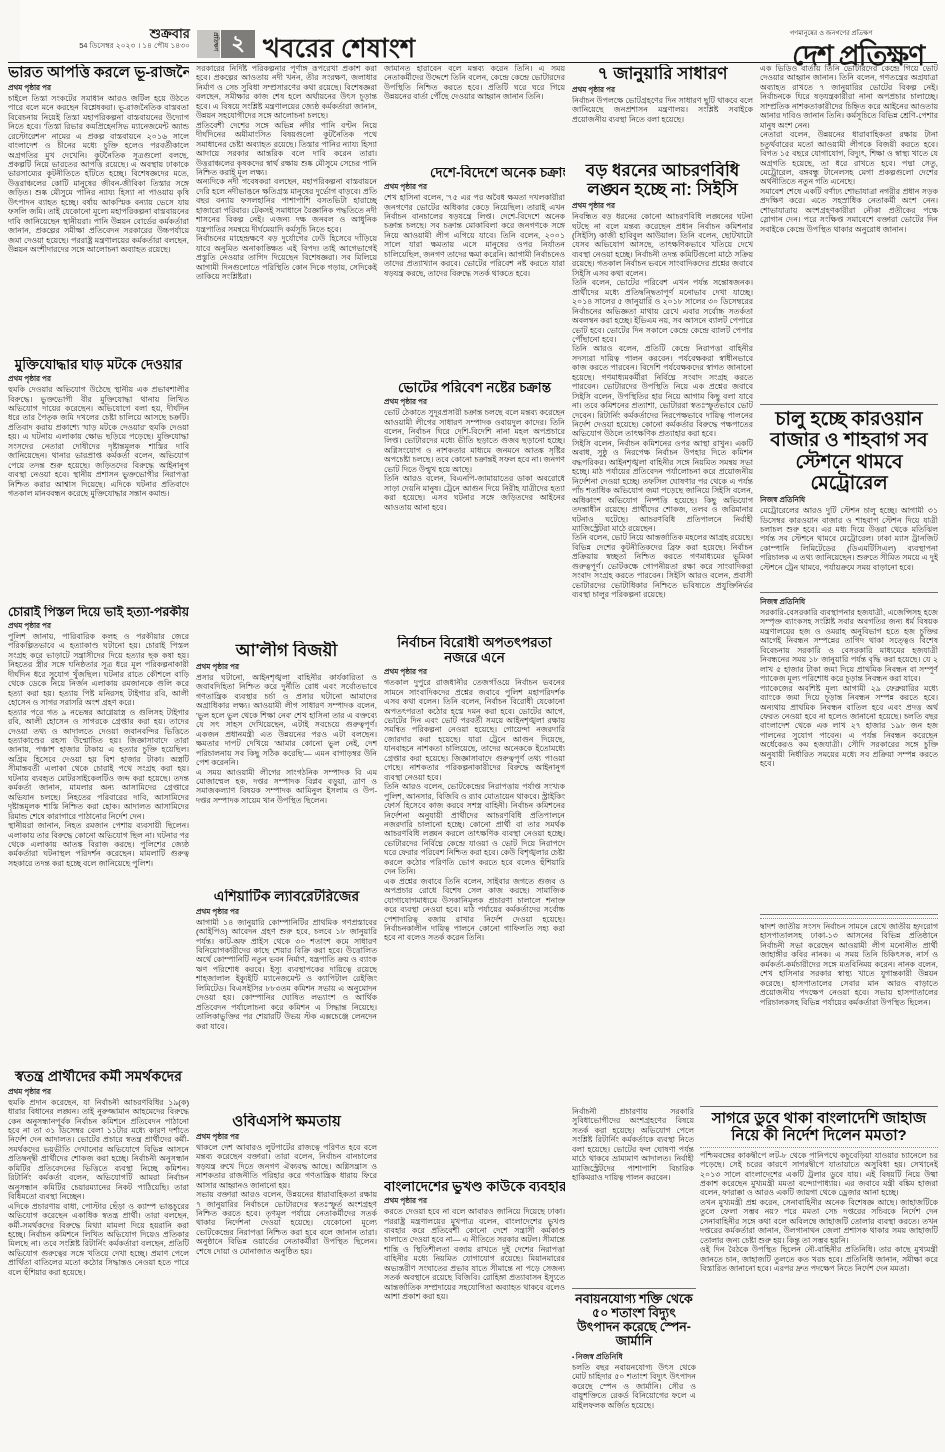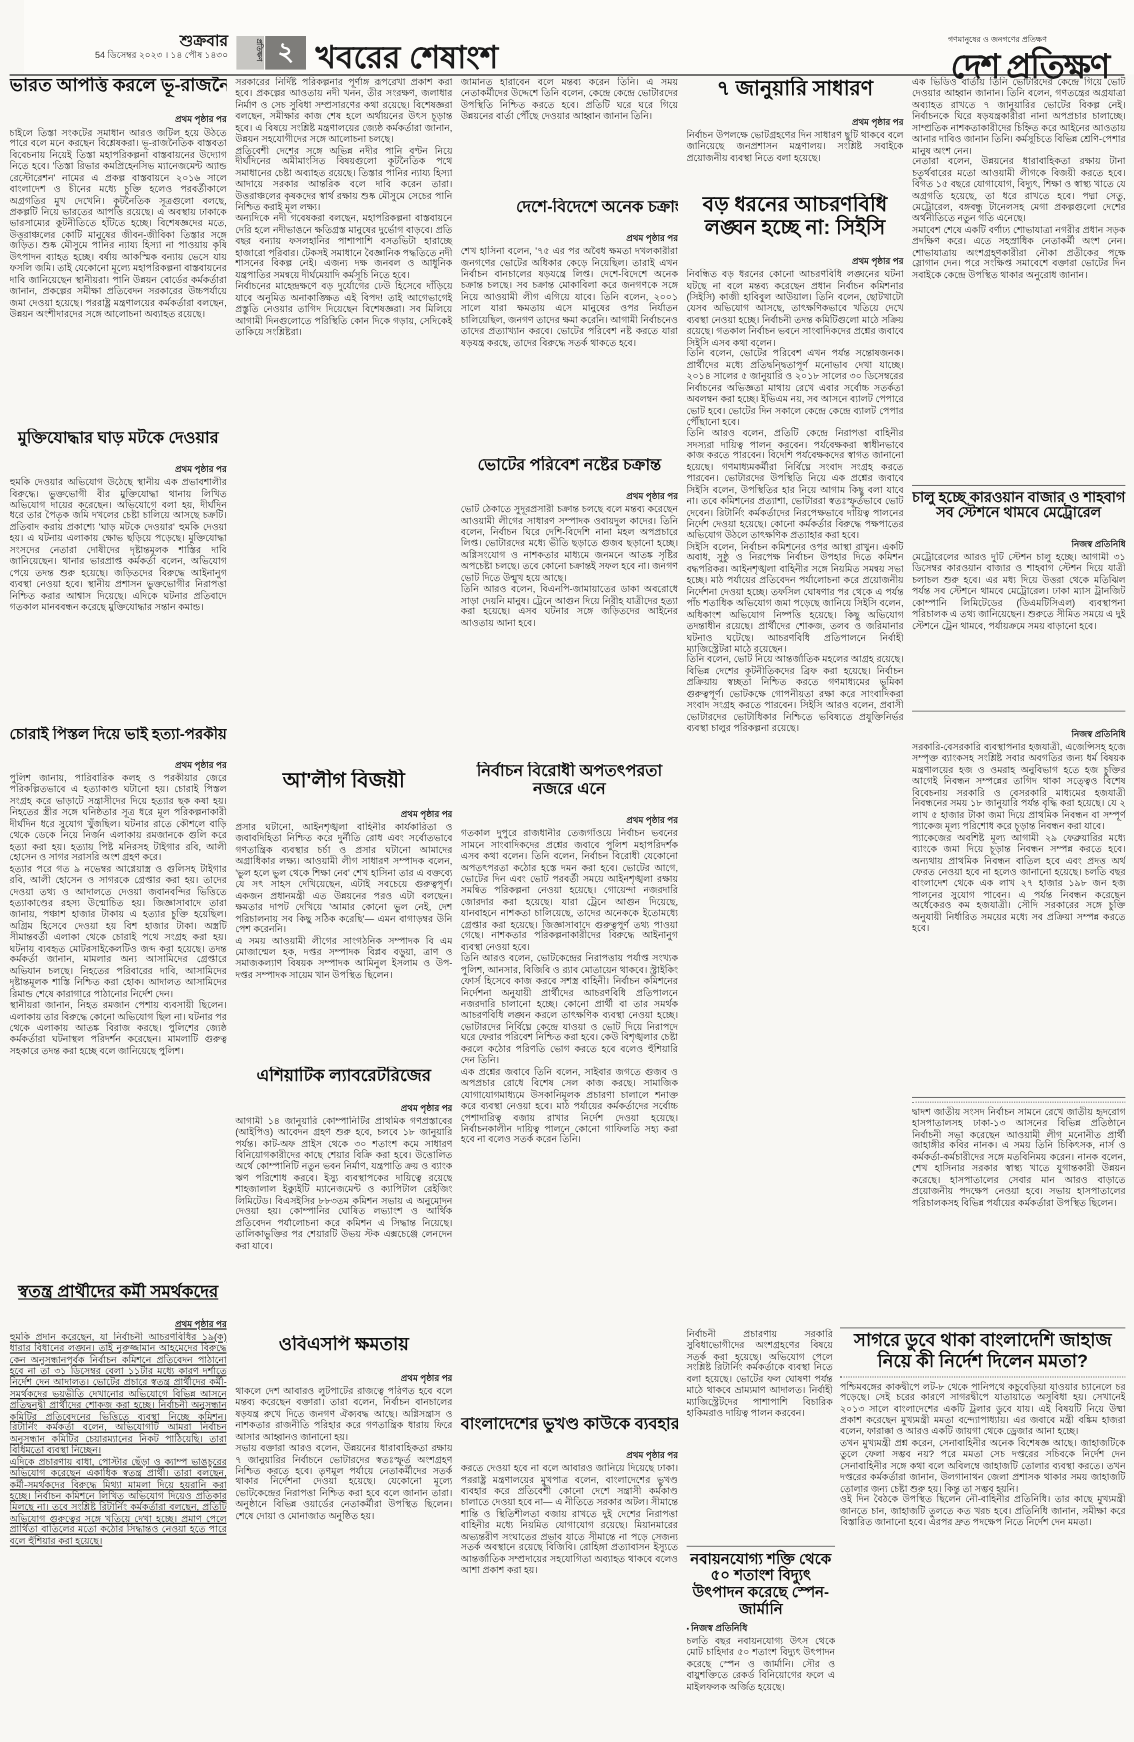--- a/index.html
+++ b/index.html
@@ -20,21 +20,21 @@
   .pgbox{position:absolute;left:201px;top:30px;width:34px;height:28px;background:#7e7d7a;color:#fff;
          display:flex;align-items:center;justify-content:center;font-size:21px;font-weight:800;}
   .section-title{position:absolute;left:243px;top:28px;width:230px;font-size:26px;font-weight:800;letter-spacing:0px;white-space:nowrap;}
   .tagline{position:absolute;left:770px;top:28px;width:168px;font-size:6.5px;color:#222;text-align:left;white-space:nowrap;}
   .papername{position:absolute;left:772px;top:34px;width:168px;font-size:28px;font-weight:900;white-space:nowrap;letter-spacing:-1px;
              font-family:"Liberation Serif","DejaVu Serif",serif;}
   
   .art{position:absolute;overflow:hidden;}
   .h1{font-weight:700;text-align:center;line-height:1.12;color:#101010;}
   .nw{white-space:nowrap;overflow:hidden;}
-  .kick{text-align:right;font-size:7.3px;font-weight:700;color:#222;margin-top:13px;}
+  .kick{text-align:left;font-size:7.3px;font-weight:700;color:#222;margin-top:1px;}
   .kick-staff-left{text-align:left;font-size:7.6px;font-weight:700;margin-top:2px;}
   .kick-staff-left::before{content:"▪ ";font-size:6px;}
   .bd{font-size:7.8px;line-height:9.45px;text-align:justify;white-space:pre-line;color:#1f1f1f;overflow:hidden;}
   .toprule{border-top:1px solid #6f6f6f;margin-bottom:3px;}
   .dotted{border-top:1px dotted #8a8a8a;margin:3px 0 3px 0;}
 </style>
 </head>
 <body>
 
 <div class="mast">
@@ -67,21 +67,21 @@
 </div>
 
 <div class="art" style="left:8px;top:605px;width:181px;height:462px;">
   <div class="h1 nw" style="font-size:12.5px;">চোরাই পিস্তল দিয়ে ভাই হত্যা-পরকীয়ার</div>
   <div class="kick">প্রথম পৃষ্ঠার পর</div>
   <div class="bd" style="height:428px;">পুলিশ জানায়, পারিবারিক কলহ ও পরকীয়ার জেরে পরিকল্পিতভাবে এ হত্যাকাণ্ড ঘটানো হয়। চোরাই পিস্তল সংগ্রহ করে ভাড়াটে সন্ত্রাসীদের দিয়ে হত্যার ছক কষা হয়। নিহতের স্ত্রীর সঙ্গে ঘনিষ্ঠতার সূত্র ধরে মূল পরিকল্পনাকারী দীর্ঘদিন ধরে সুযোগ খুঁজছিল। ঘটনার রাতে কৌশলে বাড়ি থেকে ডেকে নিয়ে নির্জন এলাকায় রমজানকে গুলি করে হত্যা করা হয়। হত্যায় পিষ্ট মনিরসহ টাইগার রবি, আলী হোসেন ও সাগর সরাসরি অংশ গ্রহণ করে।
 হত্যার পরে গত ৯ নভেম্বর আগ্নেয়াস্ত্র ও গুলিসহ টাইগার রবি, আলী হোসেন ও সাগরকে গ্রেপ্তার করা হয়। তাদের দেওয়া তথ্য ও আদালতে দেওয়া জবানবন্দির ভিত্তিতে হত্যাকাণ্ডের রহস্য উন্মোচিত হয়। জিজ্ঞাসাবাদে তারা জানায়, পঞ্চাশ হাজার টাকায় এ হত্যার চুক্তি হয়েছিল। অগ্রিম হিসেবে দেওয়া হয় বিশ হাজার টাকা। অস্ত্রটি সীমান্তবর্তী এলাকা থেকে চোরাই পথে সংগ্রহ করা হয়। ঘটনায় ব্যবহৃত মোটরসাইকেলটিও জব্দ করা হয়েছে। তদন্ত কর্মকর্তা জানান, মামলার অন্য আসামিদের গ্রেপ্তারে অভিযান চলছে। নিহতের পরিবারের দাবি, আসামিদের দৃষ্টান্তমূলক শাস্তি নিশ্চিত করা হোক। আদালত আসামিদের রিমান্ড শেষে কারাগারে পাঠানোর নির্দেশ দেন।
 স্থানীয়রা জানান, নিহত রমজান পেশায় ব্যবসায়ী ছিলেন। এলাকায় তার বিরুদ্ধে কোনো অভিযোগ ছিল না। ঘটনার পর থেকে এলাকায় আতঙ্ক বিরাজ করছে। পুলিশের জ্যেষ্ঠ কর্মকর্তারা ঘটনাস্থল পরিদর্শন করেছেন। মামলাটি গুরুত্ব সহকারে তদন্ত করা হচ্ছে বলে জানিয়েছে পুলিশ।</div>
 </div>
 
-<div class="art" style="left:8px;top:1069px;width:181px;height:378px;text-decoration:underline;">
+<div class="art" style="left:8px;top:1069px;width:181px;height:378px;">
   <div class="h1 nw" style="font-size:14px;">স্বতন্ত্র প্রার্থীদের কর্মী সমর্থকদের</div>
   <div class="kick">প্রথম পৃষ্ঠার পর</div>
   <div class="bd" style="height:344px;">হুমকি প্রদান করেছেন, যা নির্বাচনী আচরণবিধির ১৯(ক) ধারার বিধানের লঙ্ঘন। তাই নুরুজ্জামান আহমেদের বিরুদ্ধে কেন অনুসন্ধানপূর্বক নির্বাচন কমিশনে প্রতিবেদন পাঠানো হবে না তা ৩১ ডিসেম্বর বেলা ১১টার মধ্যে কারণ দর্শাতে নির্দেশ দেন আদালত। ভোটের প্রচারে স্বতন্ত্র প্রার্থীদের কর্মী-সমর্থকদের ভয়ভীতি দেখানোর অভিযোগে বিভিন্ন আসনে প্রতিদ্বন্দ্বী প্রার্থীদের শোকজ করা হচ্ছে। নির্বাচনী অনুসন্ধান কমিটির প্রতিবেদনের ভিত্তিতে ব্যবস্থা নিচ্ছে কমিশন। রিটার্নিং কর্মকর্তা বলেন, অভিযোগটি আমরা নির্বাচন অনুসন্ধান কমিটির চেয়ারম্যানের নিকট পাঠিয়েছি। তারা বিধিমতো ব্যবস্থা নিচ্ছেন।
 এদিকে প্রচারণায় বাধা, পোস্টার ছেঁড়া ও ক্যাম্প ভাঙচুরের অভিযোগ করেছেন একাধিক স্বতন্ত্র প্রার্থী। তারা বলছেন, কর্মী-সমর্থকদের বিরুদ্ধে মিথ্যা মামলা দিয়ে হয়রানি করা হচ্ছে। নির্বাচন কমিশনে লিখিত অভিযোগ দিয়েও প্রতিকার মিলছে না। তবে সংশ্লিষ্ট রিটার্নিং কর্মকর্তারা বলছেন, প্রতিটি অভিযোগ গুরুত্বের সঙ্গে খতিয়ে দেখা হচ্ছে। প্রমাণ পেলে প্রার্থিতা বাতিলের মতো কঠোর সিদ্ধান্তও নেওয়া হতে পারে বলে হুঁশিয়ার করা হয়েছে।</div>
 </div>
 
 <div class="art" style="left:196px;top:64px;width:181px;height:575px;">
   <div class="bd" style="height:575px;">সরকারের নির্দিষ্ট পরিকল্পনার পূর্ণাঙ্গ রূপরেখা প্রকাশ করা হবে। প্রকল্পের আওতায় নদী খনন, তীর সংরক্ষণ, জলাধার নির্মাণ ও সেচ সুবিধা সম্প্রসারণের কথা রয়েছে। বিশেষজ্ঞরা বলছেন, সমীক্ষার কাজ শেষ হলে অর্থায়নের উৎস চূড়ান্ত হবে। এ বিষয়ে সংশ্লিষ্ট মন্ত্রণালয়ের জ্যেষ্ঠ কর্মকর্তারা জানান, উন্নয়ন সহযোগীদের সঙ্গে আলোচনা চলছে।
 প্রতিবেশী দেশের সঙ্গে অভিন্ন নদীর পানি বণ্টন নিয়ে দীর্ঘদিনের অমীমাংসিত বিষয়গুলো কূটনৈতিক পথে সমাধানের চেষ্টা অব্যাহত রয়েছে। তিস্তার পানির ন্যায্য হিস্যা আদায়ে সরকার আন্তরিক বলে দাবি করেন তারা। উত্তরাঞ্চলের কৃষকদের স্বার্থ রক্ষায় শুষ্ক মৌসুমে সেচের পানি নিশ্চিত করাই মূল লক্ষ্য।
 অন্যদিকে নদী গবেষকরা বলছেন, মহাপরিকল্পনা বাস্তবায়নে দেরি হলে নদীভাঙনে ক্ষতিগ্রস্ত মানুষের দুর্ভোগ বাড়বে। প্রতি বছর বন্যায় ফসলহানির পাশাপাশি বসতভিটা হারাচ্ছে হাজারো পরিবার। টেকসই সমাধানে বৈজ্ঞানিক পদ্ধতিতে নদী শাসনের বিকল্প নেই। এজন্য দক্ষ জনবল ও আধুনিক যন্ত্রপাতির সমন্বয়ে দীর্ঘমেয়াদি কর্মসূচি নিতে হবে।
@@ -167,21 +167,21 @@
 </div>
 
 <div class="art" style="left:760px;top:64px;width:178px;height:338px;">
   <div class="bd" style="height:338px;">এক ভিডিও বার্তায় তিনি ভোটারদের কেন্দ্রে গিয়ে ভোট দেওয়ার আহ্বান জানান। তিনি বলেন, গণতন্ত্রের অগ্রযাত্রা অব্যাহত রাখতে ৭ জানুয়ারির ভোটের বিকল্প নেই। নির্বাচনকে ঘিরে ষড়যন্ত্রকারীরা নানা অপপ্রচার চালাচ্ছে। সাম্প্রতিক নাশকতাকারীদের চিহ্নিত করে আইনের আওতায় আনার দাবিও জানান তিনি। কর্মসূচিতে বিভিন্ন শ্রেণি-পেশার মানুষ অংশ নেন।
 নেতারা বলেন, উন্নয়নের ধারাবাহিকতা রক্ষায় টানা চতুর্থবারের মতো আওয়ামী লীগকে বিজয়ী করতে হবে। বিগত ১৫ বছরে যোগাযোগ, বিদ্যুৎ, শিক্ষা ও স্বাস্থ্য খাতে যে অগ্রগতি হয়েছে, তা ধরে রাখতে হবে। পদ্মা সেতু, মেট্রোরেল, বঙ্গবন্ধু টানেলসহ মেগা প্রকল্পগুলো দেশের অর্থনীতিতে নতুন গতি এনেছে।
 সমাবেশ শেষে একটি বর্ণাঢ্য শোভাযাত্রা নগরীর প্রধান সড়ক প্রদক্ষিণ করে। এতে সহস্রাধিক নেতাকর্মী অংশ নেন। শোভাযাত্রায় অংশগ্রহণকারীরা নৌকা প্রতীকের পক্ষে স্লোগান দেন। পরে সংক্ষিপ্ত সমাবেশে বক্তারা ভোটের দিন সবাইকে কেন্দ্রে উপস্থিত থাকার অনুরোধ জানান।</div>
 </div>
 
 <div class="art" style="left:760px;top:404px;width:178px;height:186px;">
   <div class="toprule"></div>
-  <div class="h1" style="font-size:12px;">চালু হচ্ছে কারওয়ান বাজার ও শাহবাগ সব স্টেশনে থামবে মেট্রোরেল</div>
+  <div class="h1" style="font-size:19px;">চালু হচ্ছে কারওয়ান বাজার ও শাহবাগ সব স্টেশনে থামবে মেট্রোরেল</div>
   <div class="kick">নিজস্ব প্রতিনিধি</div>
   <div class="bd" style="height:124px;">মেট্রোরেলের আরও দুটি স্টেশন চালু হচ্ছে। আগামী ৩১ ডিসেম্বর কারওয়ান বাজার ও শাহবাগ স্টেশন দিয়ে যাত্রী চলাচল শুরু হবে। এর মধ্য দিয়ে উত্তরা থেকে মতিঝিল পর্যন্ত সব স্টেশনে থামবে মেট্রোরেল। ঢাকা ম্যাস ট্রানজিট কোম্পানি লিমিটেডের (ডিএমটিসিএল) ব্যবস্থাপনা পরিচালক এ তথ্য জানিয়েছেন। শুরুতে সীমিত সময়ে এ দুই স্টেশনে ট্রেন থামবে, পর্যায়ক্রমে সময় বাড়ানো হবে।</div>
 </div>
 
 <div class="art" style="left:760px;top:592px;width:178px;height:320px;">
   <div class="toprule"></div>
   <div class="kick">নিজস্ব প্রতিনিধি</div>
   <div class="bd" style="height:252px;">সরকারি-বেসরকারি ব্যবস্থাপনার হজযাত্রী, এজেন্সিসহ হজে সম্পৃক্ত ব্যাংকসহ সংশ্লিষ্ট সবার অবগতির জন্য ধর্ম বিষয়ক মন্ত্রণালয়ের হজ ও ওমরাহ অনুবিভাগ হতে হজ চুক্তির আগেই নিবন্ধন সম্পন্নের তাগিদ থাকা সত্ত্বেও বিশেষ বিবেচনায় সরকারি ও বেসরকারি মাধ্যমের হজযাত্রী নিবন্ধনের সময় ১৮ জানুয়ারি পর্যন্ত বৃদ্ধি করা হয়েছে। যে ২ লাখ ৫ হাজার টাকা জমা দিয়ে প্রাথমিক নিবন্ধন বা সম্পূর্ণ প্যাকেজ মূল্য পরিশোধ করে চূড়ান্ত নিবন্ধন করা যাবে।
 প্যাকেজের অবশিষ্ট মূল্য আগামী ২৯ ফেব্রুয়ারির মধ্যে ব্যাংকে জমা দিয়ে চূড়ান্ত নিবন্ধন সম্পন্ন করতে হবে। অন্যথায় প্রাথমিক নিবন্ধন বাতিল হবে এবং প্রদত্ত অর্থ ফেরত নেওয়া হবে না হলেও জানানো হয়েছে। চলতি বছর বাংলাদেশ থেকে এক লাখ ২৭ হাজার ১৯৮ জন হজ পালনের সুযোগ পাবেন। এ পর্যন্ত নিবন্ধন করেছেন অর্ধেকেরও কম হজযাত্রী। সৌদি সরকারের সঙ্গে চুক্তি অনুযায়ী নির্ধারিত সময়ের মধ্যে সব প্রক্রিয়া সম্পন্ন করতে হবে।</div>
 </div>

